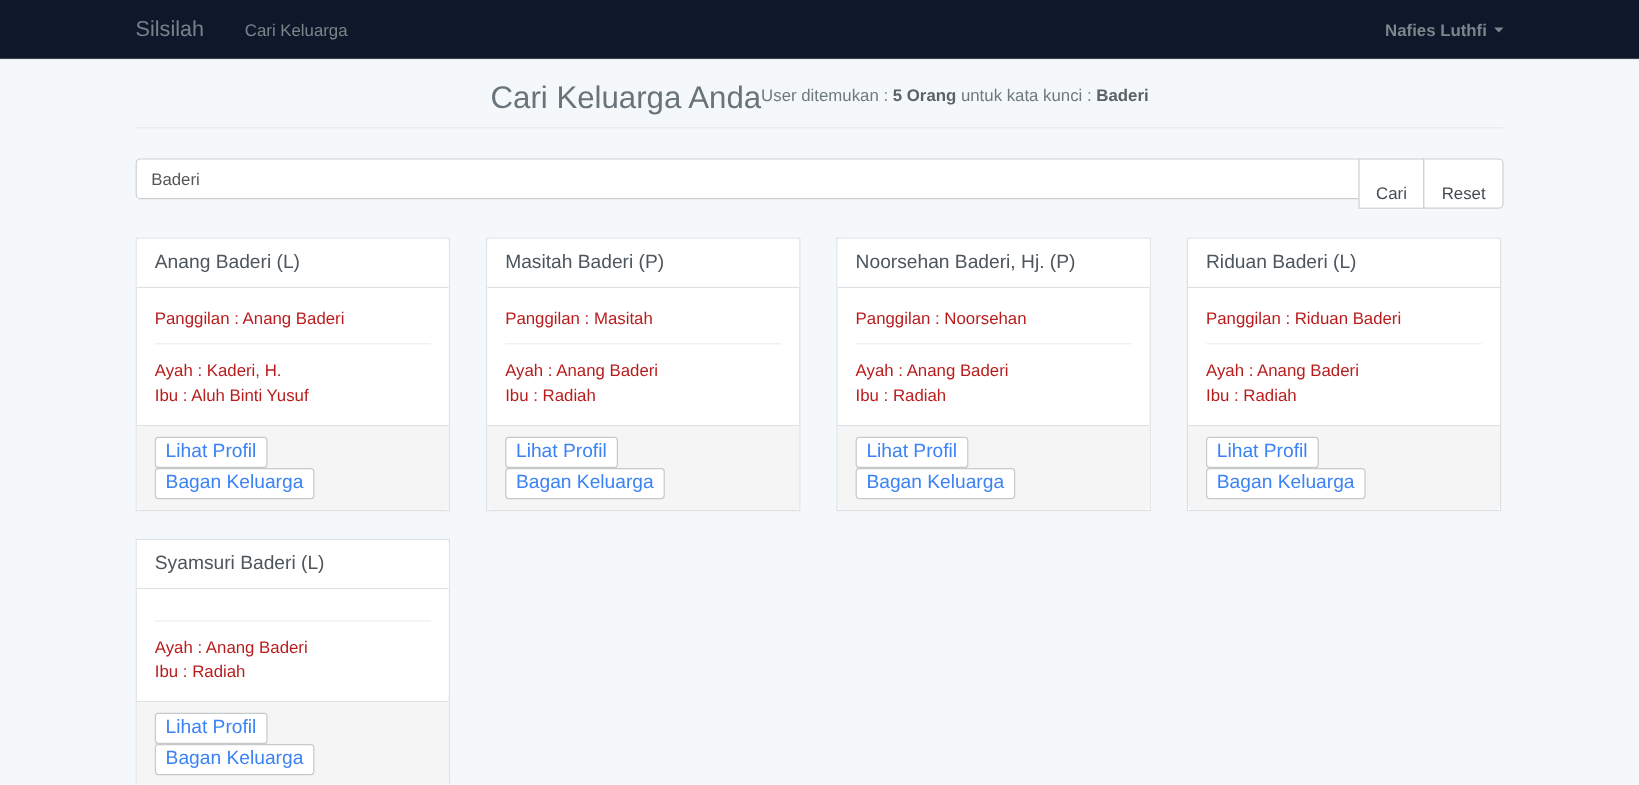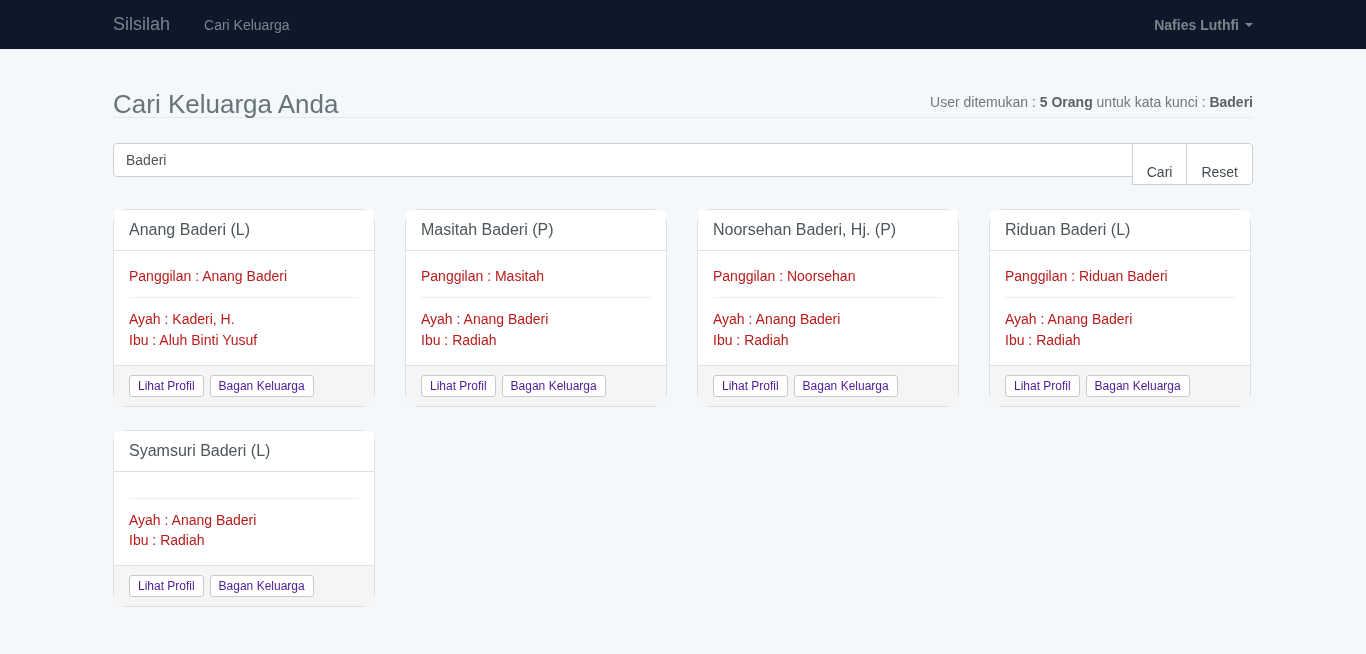--- a/index.html
+++ b/index.html
@@ -50,23 +50,24 @@
     width: 0; height: 0;
     margin-left: 6px;
     border-left: 4px solid transparent;
     border-right: 4px solid transparent;
     border-top: 4px solid #7b858b;
   }
 
   
   .page-header {
     display: flex;
-    justify-content: space-between;
+    justify-content: center;
     align-items: flex-start;
-    margin-top: 41px;
+    margin-top: 18px;
+    padding-bottom: 12px;
     border-bottom: 1px solid #e6eaed;
   }
   .page-title {
     font-size: 26px;
     font-weight: 400;
     color: #68737a;
     line-height: 1;
   }
   .result-summary {
     font-size: 14px;
@@ -110,21 +111,21 @@
   .cards-grid {
     display: flex;
     flex-wrap: wrap;
     gap: 23px 30px;
     margin-top: 24px;
   }
   .panel {
     width: 262px;
     background: #ffffff;
     border: 1px solid #dde1e3;
-    border-radius: 13px;
+    border-radius: 0;
     display: flex;
     flex-direction: column;
   }
   .panel-heading {
     padding: 11px 15px;
     border-bottom: 1px solid #dde1e3;
     border-radius: 4px 4px 0 0;
     background: #fff;
   }
   .panel-title {
@@ -146,23 +147,23 @@
   }
   .panel-footer {
     padding: 9px 15px;
     background: #f5f5f5;
     border-top: 1px solid #dde1e3;
     border-radius: 0 0 4px 4px;
   }
   .btn-xs {
     display: inline-block;
     padding: 3px 8px;
-    font-size: 12px;
-    font-family: "Liberation Sans", sans-serif;
-    color: #4c1d95;
+    font-size: 16px;
+    font-family: "Liberation Sans", sans-serif;
+    color: #3b82f6;
     background: #fff;
     border: 1px solid #c6cacc;
     border-radius: 3px;
     cursor: pointer;
     margin-right: 2px;
   }
 </style>
 </head>
 <body>
 

